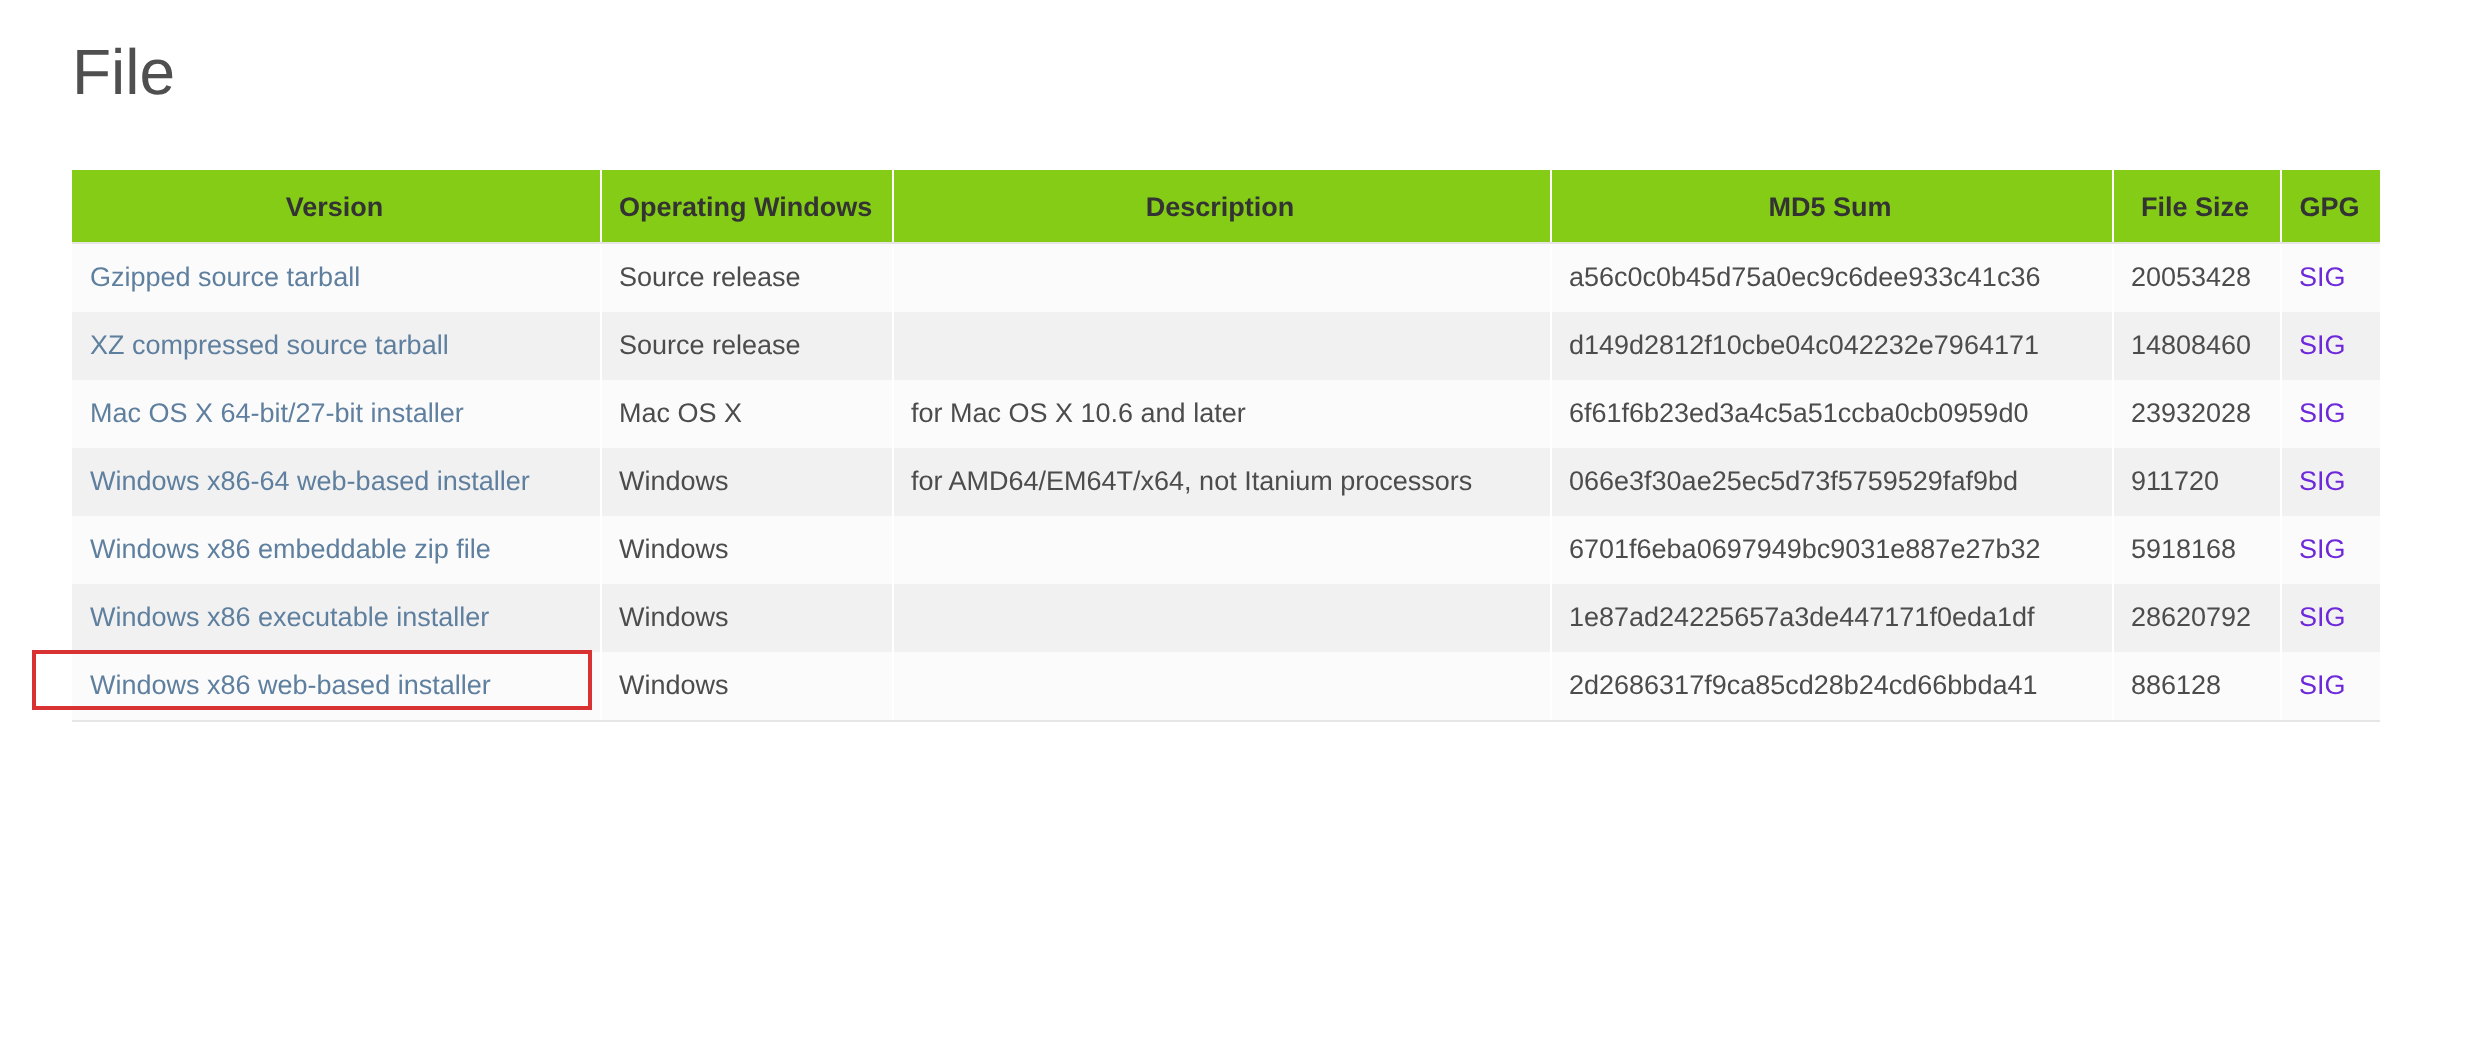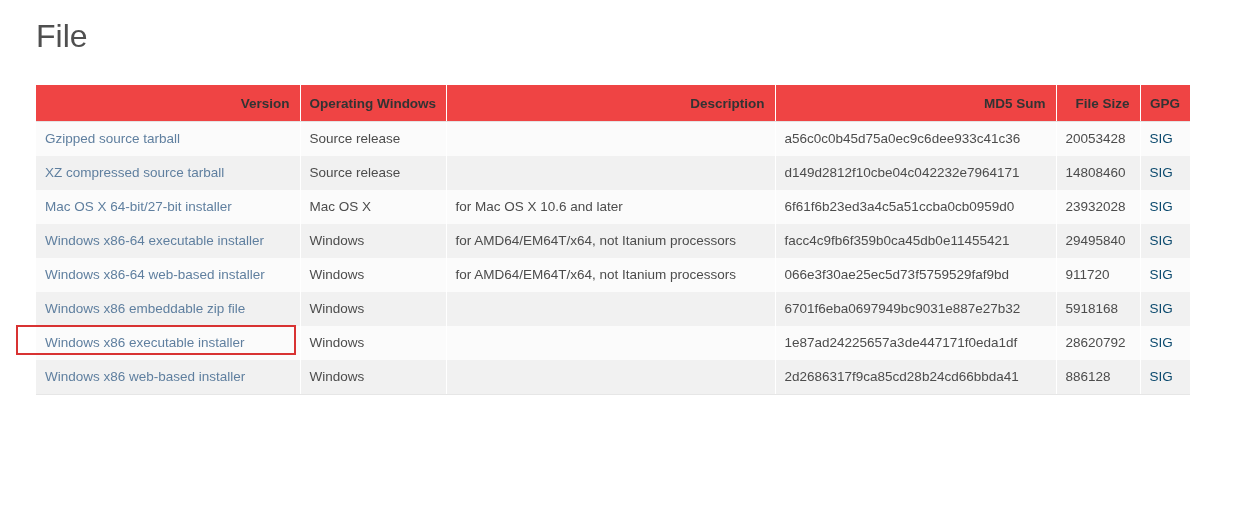--- a/index.html
+++ b/index.html
@@ -40,22 +40,22 @@
     width: 1154px;
   }
   table.files {
     border-collapse: collapse;
     width: 1154px;
     table-layout: fixed;
     font-size: 13.5px;
     color: #4a4a4a;
   }
   table.files thead th {
-    background: #ef4444;
-    text-align: right;
+    background: #84cc16;
+    text-align: center;
     font-weight: bold;
     font-size: 13.5px;
     color: #333333;
     padding: 10px 10px 10px 9px;
     border-right: 1px solid #ffffff;
     border-bottom: 1px solid #e4e4e4;
     vertical-align: middle;
     height: 16px;
     white-space: nowrap;
     margin-top: 31px;
@@ -83,21 +83,21 @@
   .col-desc      { width: 329px; }
   .col-md5       { width: 281px; }
   .col-size      { width: 84px; }
   .col-gpg       { width: 50px; }
 
   a.file-link, a.sig-link {
     color: #5f7f9f;
     text-decoration-color: #c9b898;
     cursor: pointer;
   }
-  a.sig-link { color: #0c4a6e; }
+  a.sig-link { color: #6d28d9; }
 
   
   .annot-box {
     position: absolute;
     left: 16px;
     top: 325px;
     width: 280px;
     height: 30px;
     border: 2px solid #d83232;
     box-sizing: border-box;
@@ -151,28 +151,20 @@
           </tr>
           <tr>
             <td><a class="file-link">Mac OS X 64-bit/27-bit installer</a></td>
             <td>Mac OS X</td>
             <td>for Mac OS X 10.6 and later</td>
             <td>6f61f6b23ed3a4c5a51ccba0cb0959d0</td>
             <td>23932028</td>
             <td><a class="sig-link">SIG</a></td>
           </tr>
           <tr>
-            <td><a class="file-link">Windows x86-64 executable installer</a></td>
-            <td>Windows</td>
-            <td>for AMD64/EM64T/x64, not Itanium processors</td>
-            <td>facc4c9fb6f359b0ca45db0e11455421</td>
-            <td>29495840</td>
-            <td><a class="sig-link">SIG</a></td>
-          </tr>
-          <tr>
             <td><a class="file-link">Windows x86-64 web-based installer</a></td>
             <td>Windows</td>
             <td>for AMD64/EM64T/x64, not Itanium processors</td>
             <td>066e3f30ae25ec5d73f5759529faf9bd</td>
             <td>911720</td>
             <td><a class="sig-link">SIG</a></td>
           </tr>
           <tr>
             <td><a class="file-link">Windows x86 embeddable zip file</a></td>
             <td>Windows</td>

